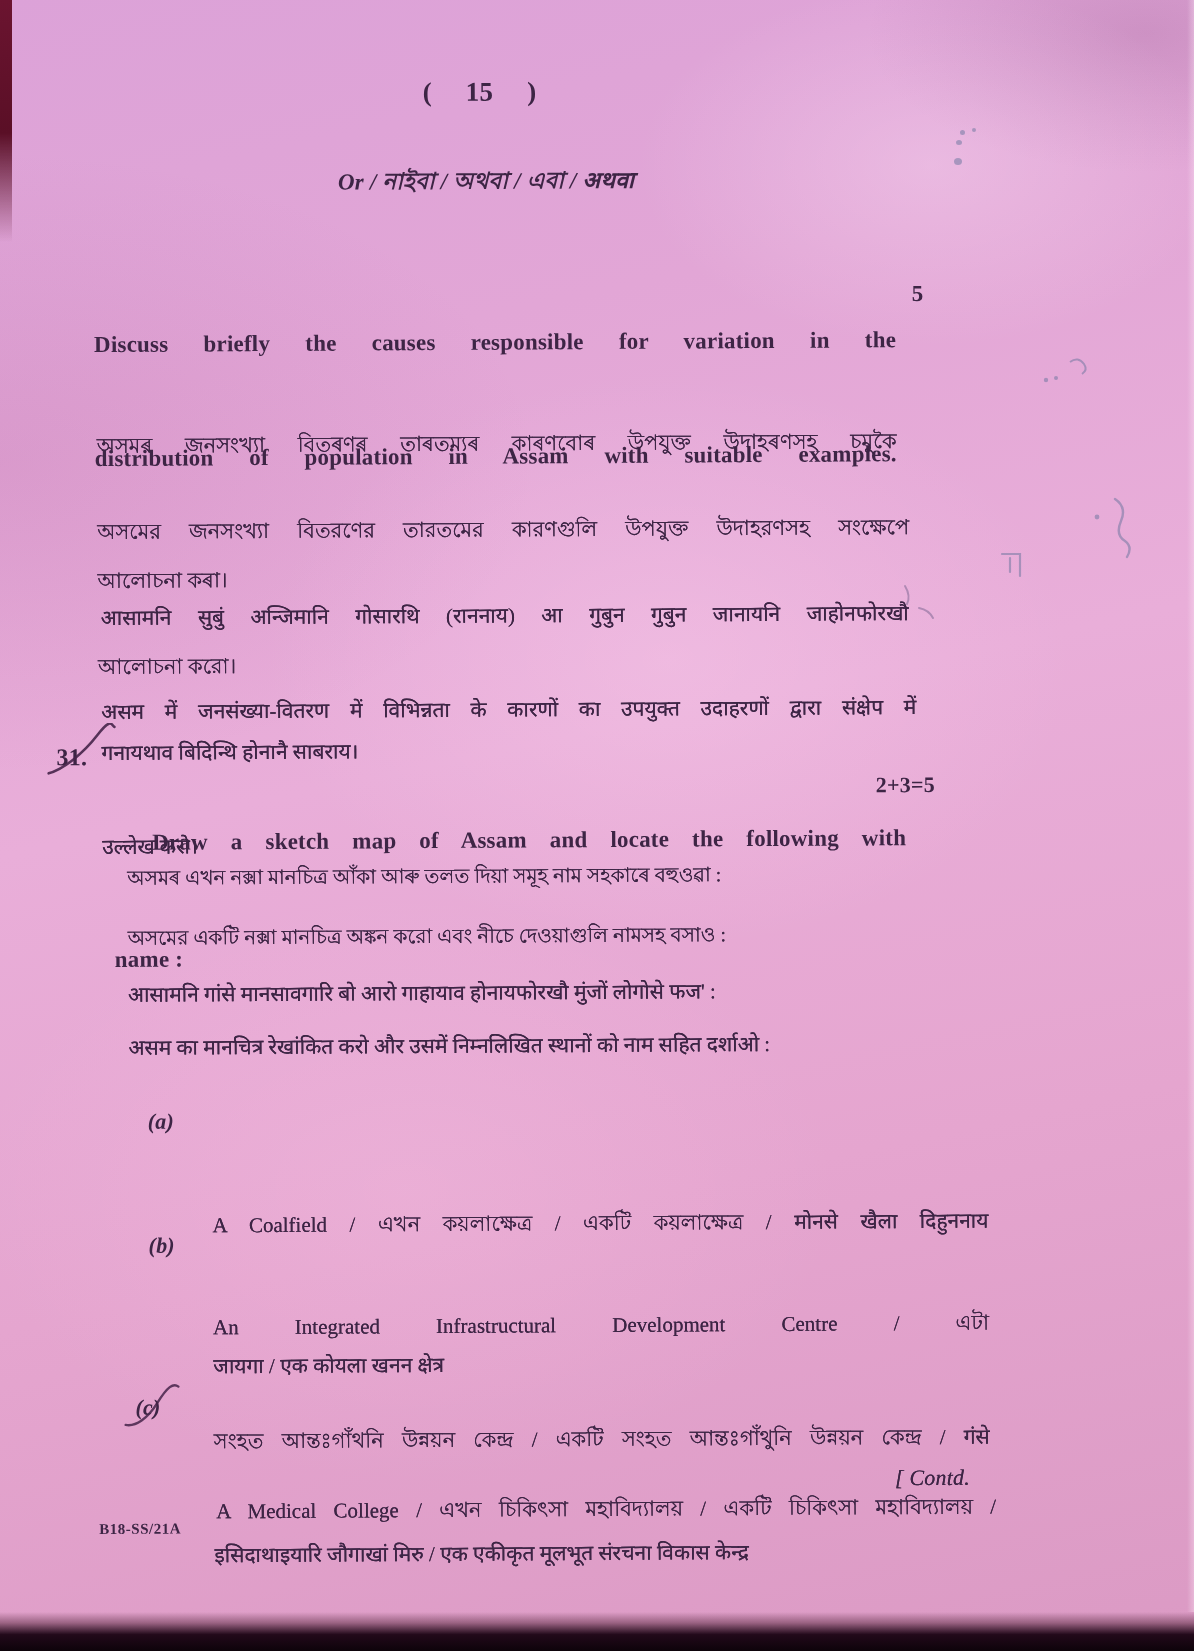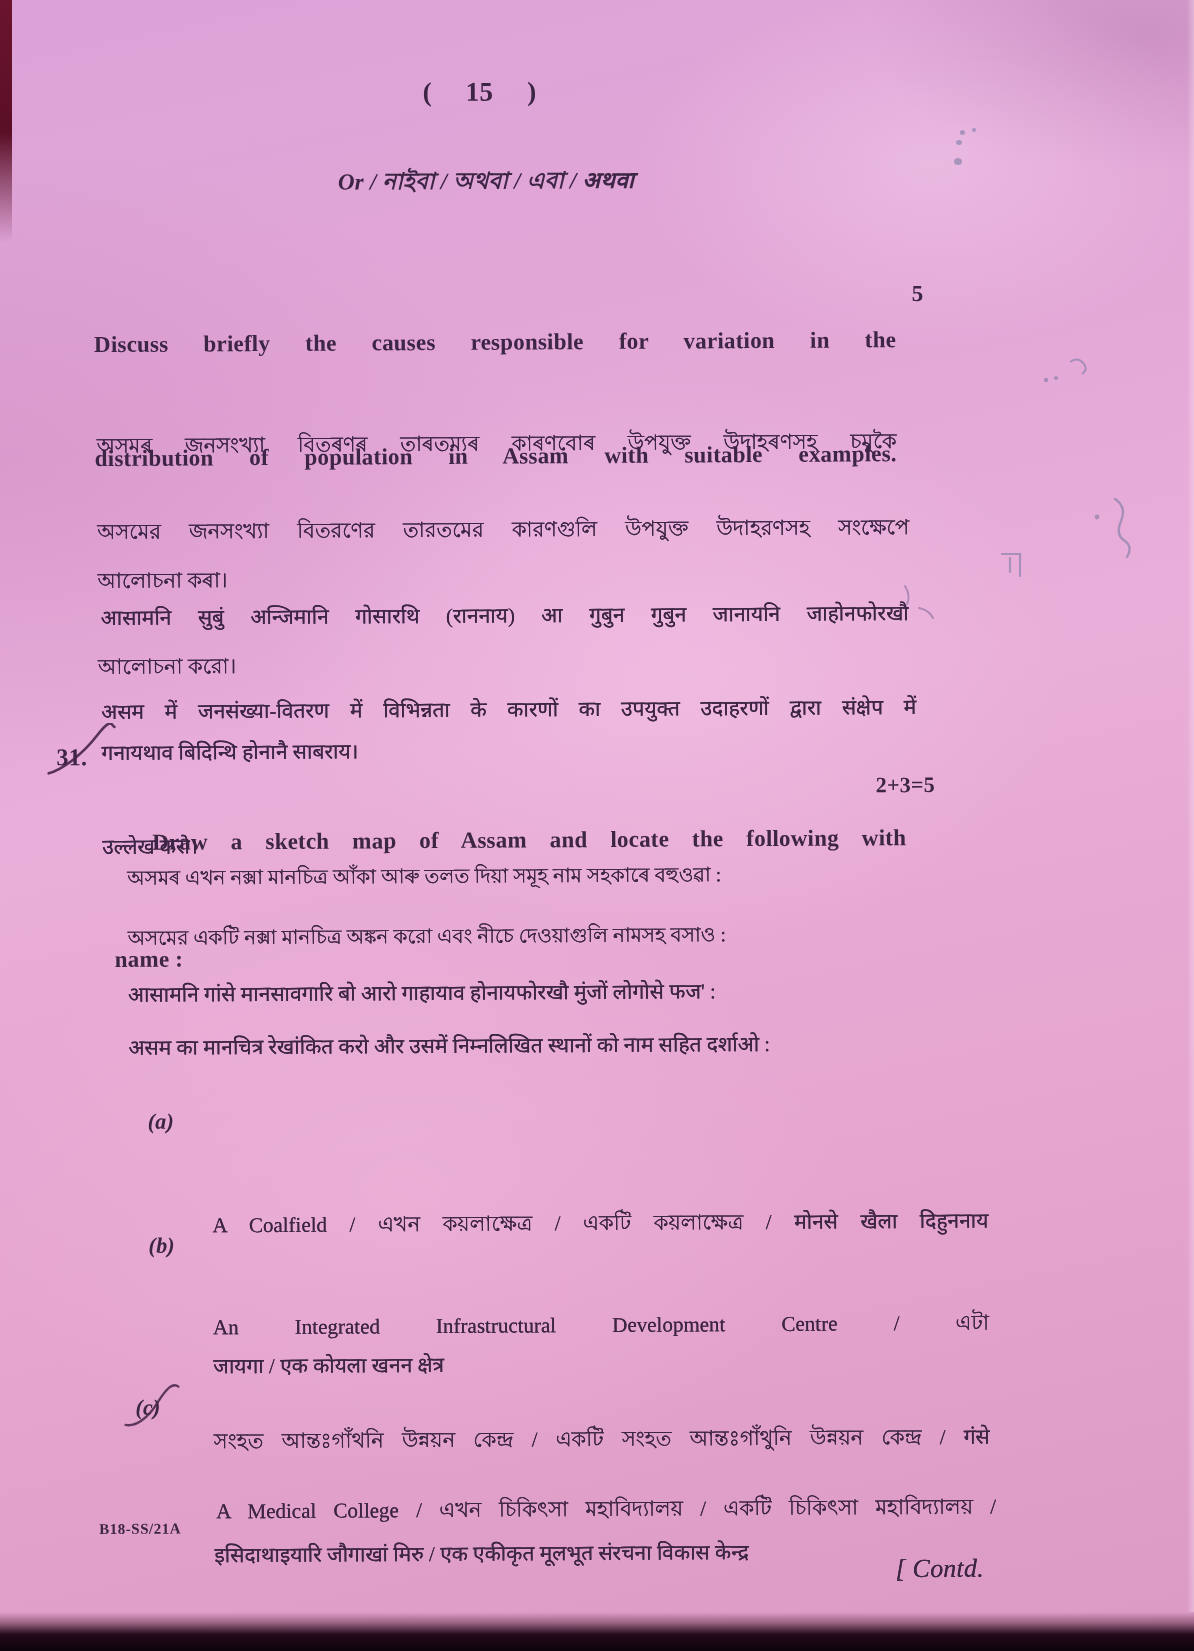--- a/index.html
+++ b/index.html
@@ -113,21 +113,21 @@
     <div class="txt eng" style="left:132px;top:1392px;font-size:22px;font-style:italic;">(c)</div>
     <svg class="tick" style="left:118px;top:1378px;" width="60" height="50" viewBox="0 0 60 50">
       <path d="M4 44 C 14 46, 26 38, 36 22 S 52 2, 57 6" fill="none" stroke="#46254a" stroke-width="2.4" stroke-linecap="round" opacity="0.85"></path>
     </svg>
     <div class="txt ind" style="left:212px;top:1392px;width:780px;font-size:21px;line-height:47px;">
       <div class="jl">A Medical College / এখন চিকিৎসা মহাবিদ্যালয় / একটি চিকিৎসা মহাবিদ্যালয় /</div>
       <div class="ll">गंसे सावस्रि फाहामग्रा फरायसालिमा / एक चिकित्सा महाविद्यालय</div>
     </div>
 
     <div class="txt eng" style="left:95px;top:1518px;font-size:15px;letter-spacing:.5px;">B18-SS/21A</div>
-    <div class="txt eng" style="left:891px;top:1556px;font-size:26px;font-style:italic;font-weight:normal;text-shadow:0 0 .5px #3d2545;text-align:right;">[ Contd.</div>
+    <div class="txt eng" style="left:891px;top:1467px;font-size:22px;font-style:italic;font-weight:normal;text-shadow:0 0 .5px #3d2545;text-align:right;">[ Contd.</div>
 
   </div>
 
   <div class="artifact" style="left:952px;top:128px;width:36px;height:40px;">
     <span class="dot" style="left:8px;top:2px;width:5px;height:5px;"></span>
     <span class="dot" style="left:20px;top:0;width:4px;height:4px;"></span>
     <span class="dot" style="left:4px;top:12px;width:6px;height:5px;"></span>
     <span class="dot" style="left:2px;top:30px;width:8px;height:7px;"></span>
   </div>
   <svg class="artifact" style="left:1040px;top:352px;" width="60" height="40" viewBox="0 0 60 40">

